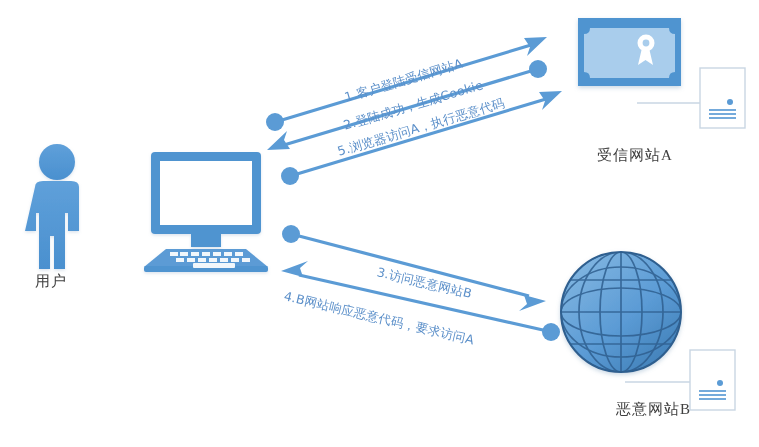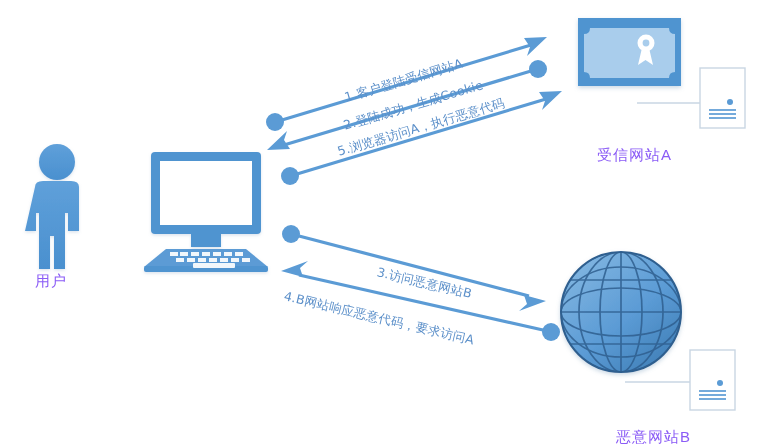--- a/index.html
+++ b/index.html
@@ -28,24 +28,24 @@
     position: absolute;
     color: #5b8fc9;
     font-size: 12.5px;
     line-height: 1;
     white-space: nowrap;
     font-family: "DejaVu Sans", "Liberation Sans", sans-serif;
     letter-spacing: 0.2px;
   }
   .node-caption {
     position: absolute;
-    color: #8b5cf6;
+    color: #404040;
     font-size: 15px;
     white-space: nowrap;
-    font-family: Liberation Sans, sans-serif;
+    font-family: Liberation Serif, serif;
     letter-spacing: 1px;
   }
 </style>
 </head>
 <body>
 
 <div id="canvas">
 
   <svg id="diagram-svg" viewBox="0 0 759 447">
     <defs>
@@ -185,15 +185,15 @@
   <div class="flow-label" style="left:338px; top:146px; transform:rotate(-16.5deg); transform-origin:left center;">5.浏览器访问A，执行恶意代码</div>
 
   <div class="flow-label" style="left:377px; top:266px; transform:rotate(13.2deg); transform-origin:left center;">3.访问恶意网站B</div>
 
   <div class="flow-label" style="left:284px; top:290px; transform:rotate(13.2deg); transform-origin:left center;">4.B网站响应恶意代码，要求访问A</div>
 
   <div class="node-caption" style="left:35px; top:272px;">用户</div>
 
   <div class="node-caption" style="left:597px; top:146px;">受信网站A</div>
 
-  <div class="node-caption" style="left:616px; top:428px;">恶意网站B</div>
+  <div class="node-caption" style="left:616px; top:400px;">恶意网站B</div>
 
 </div>
 
 </body></html>

